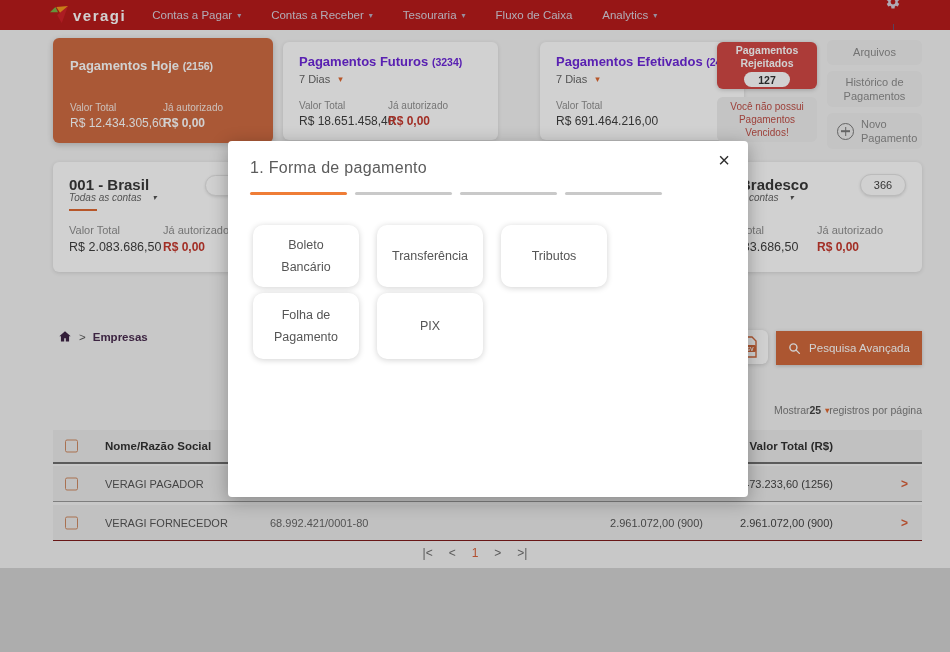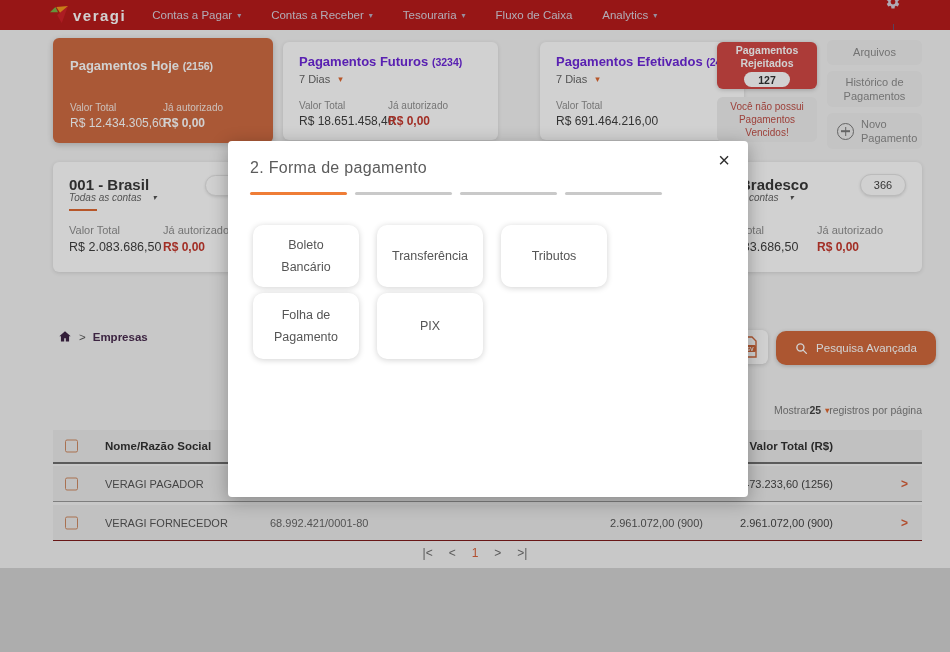--- a/index.html
+++ b/index.html
@@ -71,22 +71,22 @@
       box-shadow:0 1px 3px rgba(0,0,0,0.12); font-size:11px; color:#444;
       display:flex; align-items:center; justify-content:center; cursor:pointer; }
 
   
   .breadcrumb { position:absolute; left:58px; top:330px; display:flex; align-items:center; gap:7px;
       font-size:11.5px; color:#5a5a5a; }
   .breadcrumb .page { color:#4a2d50; font-weight:bold; cursor:pointer; }
   .btn-csv { position:absolute; left:730px; top:330px; width:38px; height:34px; background:#fff;
       border-radius:6px; box-shadow:0 1px 4px rgba(0,0,0,0.15); display:flex; align-items:center;
       justify-content:center; cursor:pointer; }
-  .btn-search { position:absolute; left:776px; top:331px; width:160px; height:34px; background:#d2693c;
-      border-radius:10px; box-shadow:0 1px 4px rgba(0,0,0,0.2); display:flex; align-items:center;
+  .btn-search { position:absolute; left:776px; top:331px; width:146px; height:34px; background:#d2693c;
+      border-radius:0; box-shadow:0 1px 4px rgba(0,0,0,0.2); display:flex; align-items:center;
       justify-content:center; gap:8px; color:#fff; font-size:11.5px; cursor:pointer; }
 
   
   .show-row { position:absolute; right:28px; top:404px; display:flex; align-items:center; 
       font-size:10.5px; color:#7d7d7d; }
   .page-size { color:#444; font-weight:bold; display:flex; align-items:center; gap:4px; cursor:pointer; }
   .page-size .caret { color:#e06a33; font-size:8px; }
 
   
   .tbl-row { position:absolute; left:53px; width:869px; background:#ececec; }
@@ -325,21 +325,21 @@
     <span>|&lt;</span>
     <span>&lt;</span>
     <span class="current">1</span>
     <span>&gt;</span>
     <span>&gt;|</span>
   </div>
 
   <div class="overlay"></div>
 
   <div class="modal">
-    <span class="modal-title">2. Forma de pagamento</span>
+    <span class="modal-title">1. Forma de pagamento</span>
     <span class="modal-close">×</span>
     <div class="steps">
       <span class="step active"></span>
       <span class="step"></span>
       <span class="step"></span>
       <span class="step"></span>
     </div>
     <div class="methods">
       <div class="method-btn m0">Boleto Bancário</div>
       <div class="method-btn m1">Transferência</div>

